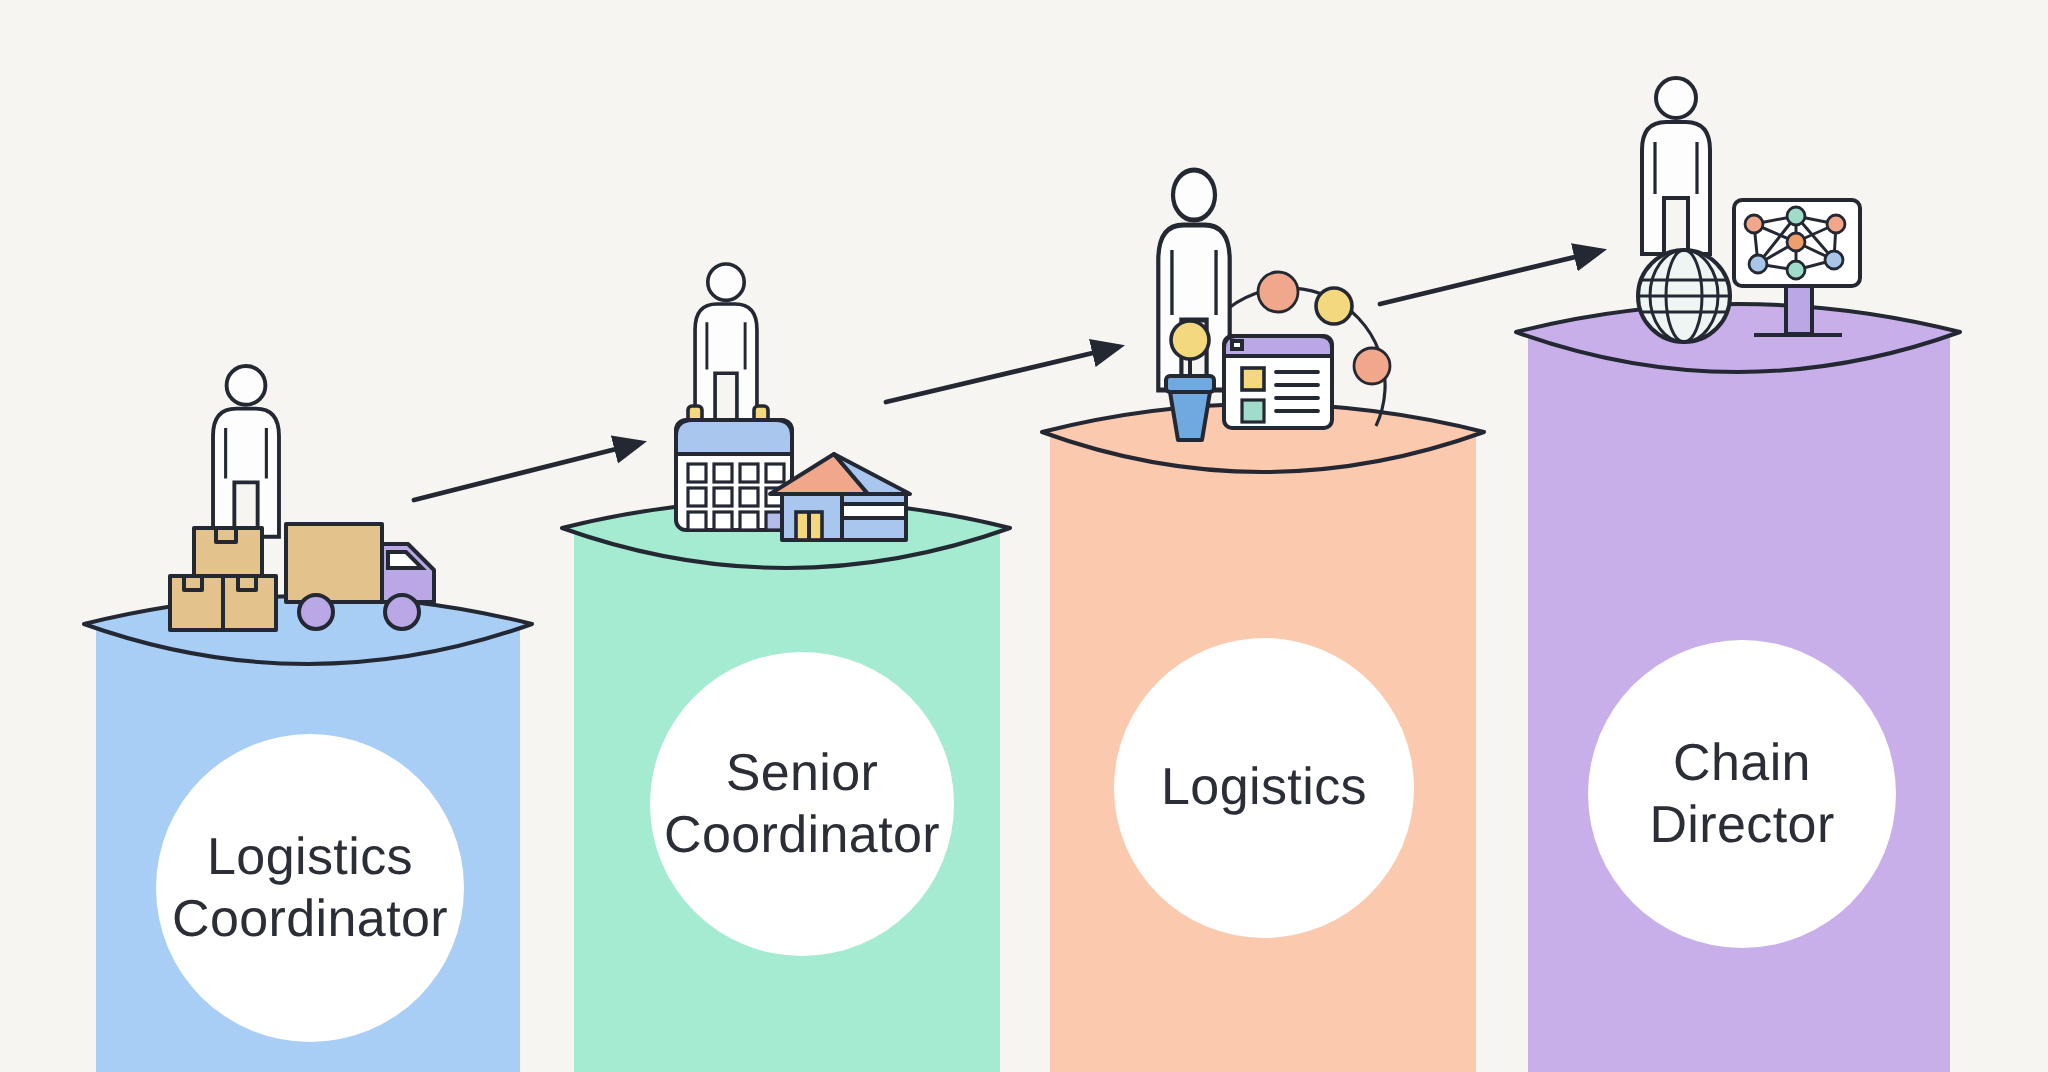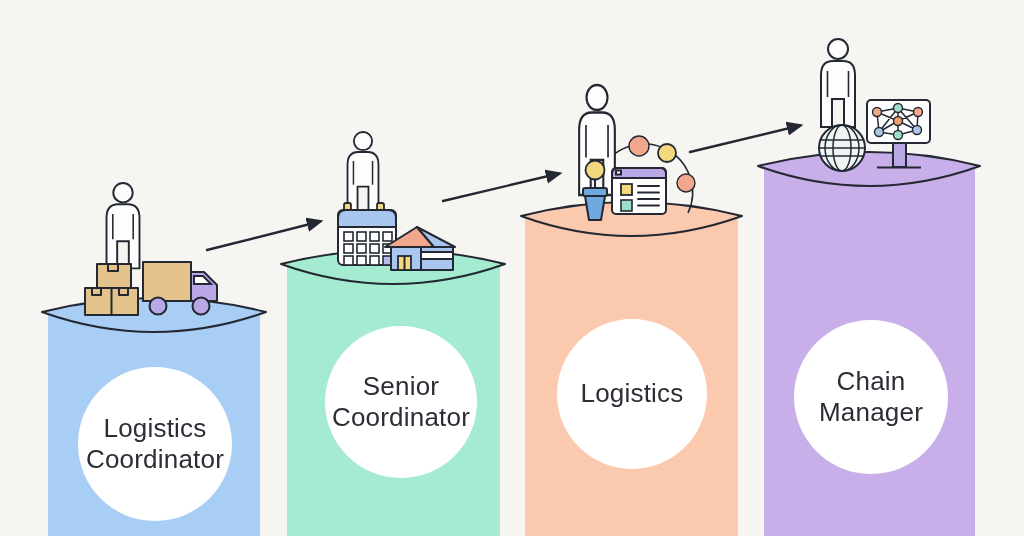--- a/index.html
+++ b/index.html
@@ -189,16 +189,16 @@
     </div>
   </div>
   <div class="label-circle c3">
     <div class="label-text">
       <span>Logistics</span>
     </div>
   </div>
   <div class="label-circle c4">
     <div class="label-text">
       <span>Chain</span>
-      <span>Manager</span>
+      <span>Director</span>
     </div>
   </div>
 </div>
 
 </body></html>

